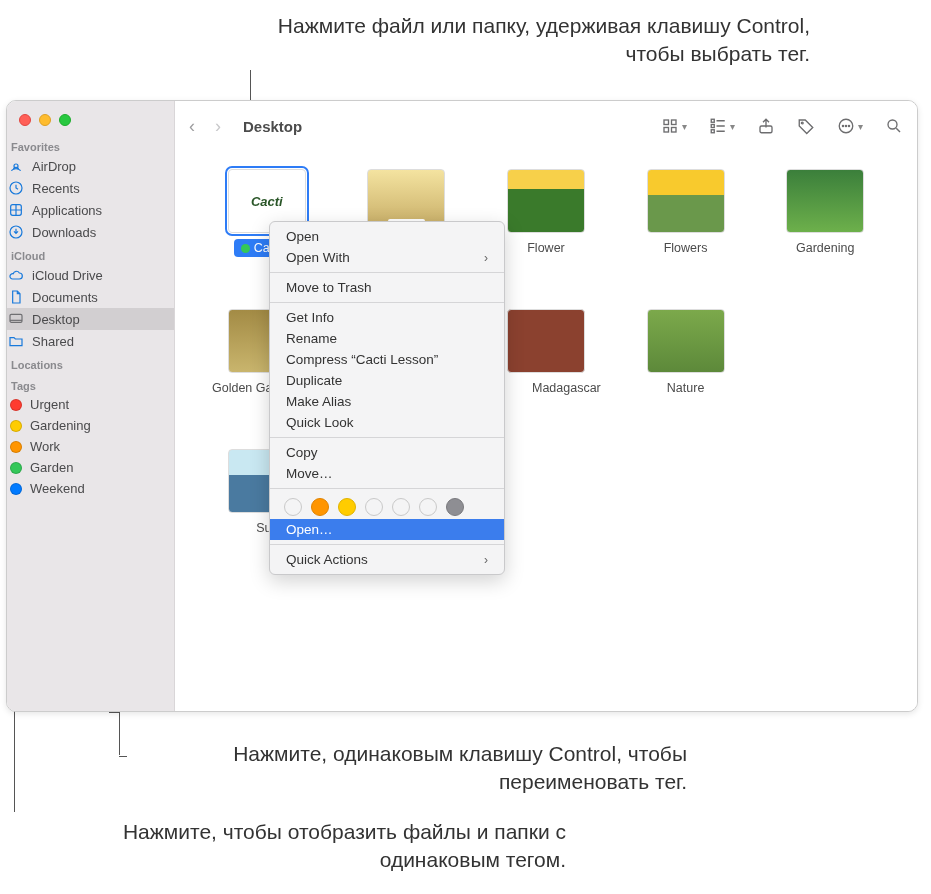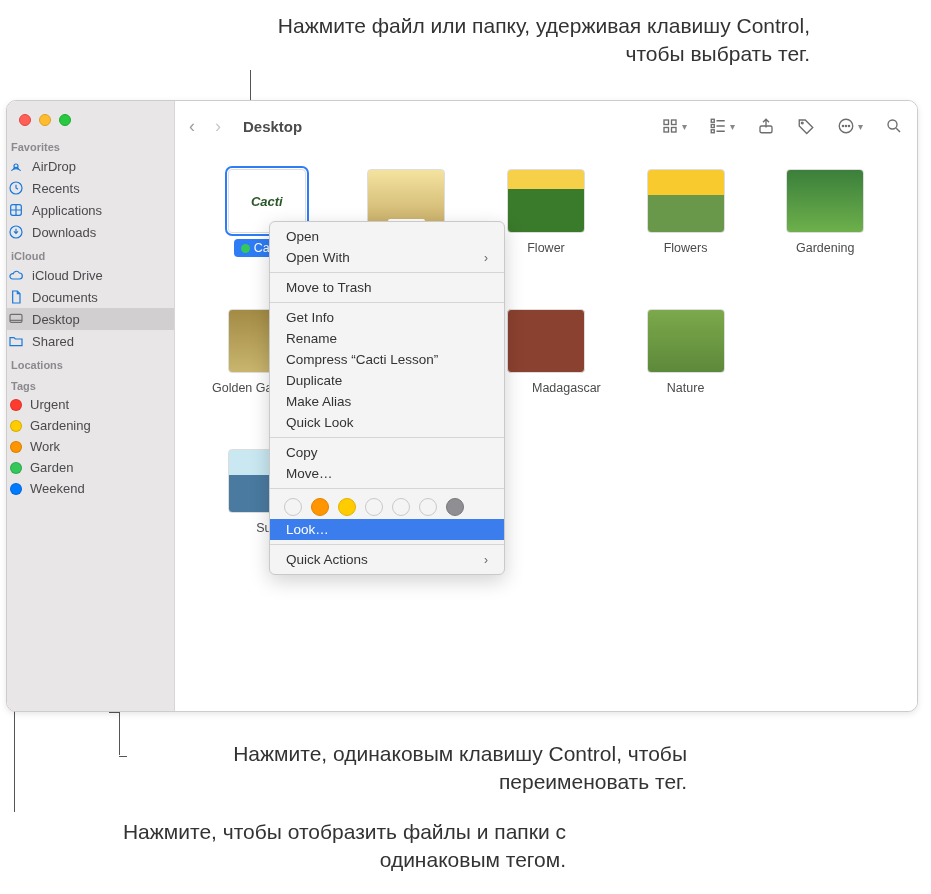--- a/index.html
+++ b/index.html
@@ -426,21 +426,21 @@
     <div class="tag-row">
       <div class="tag-circle"></div>
       <div class="tag-circle" style="background:#ff9500;border-color:#e08300"></div>
       <div class="tag-circle" style="background:#ffcc00;border-color:#e0b300"></div>
       <div class="tag-circle"></div>
       <div class="tag-circle"></div>
       <div class="tag-circle"></div>
       <div class="tag-circle" style="background:#8e8e93;border-color:#7a7a7e"></div>
     </div>
     <div class="ctx-item selected">
-        <span>Look…</span>
+        <span>Open…</span>
       </div>
     <div class="ctx-sep"></div>
     <div class="ctx-item">
         <span>Quick Actions</span>
         <span class="chev-r">›</span>
       </div>
   </div>
 </div>
 
 </body></html>

